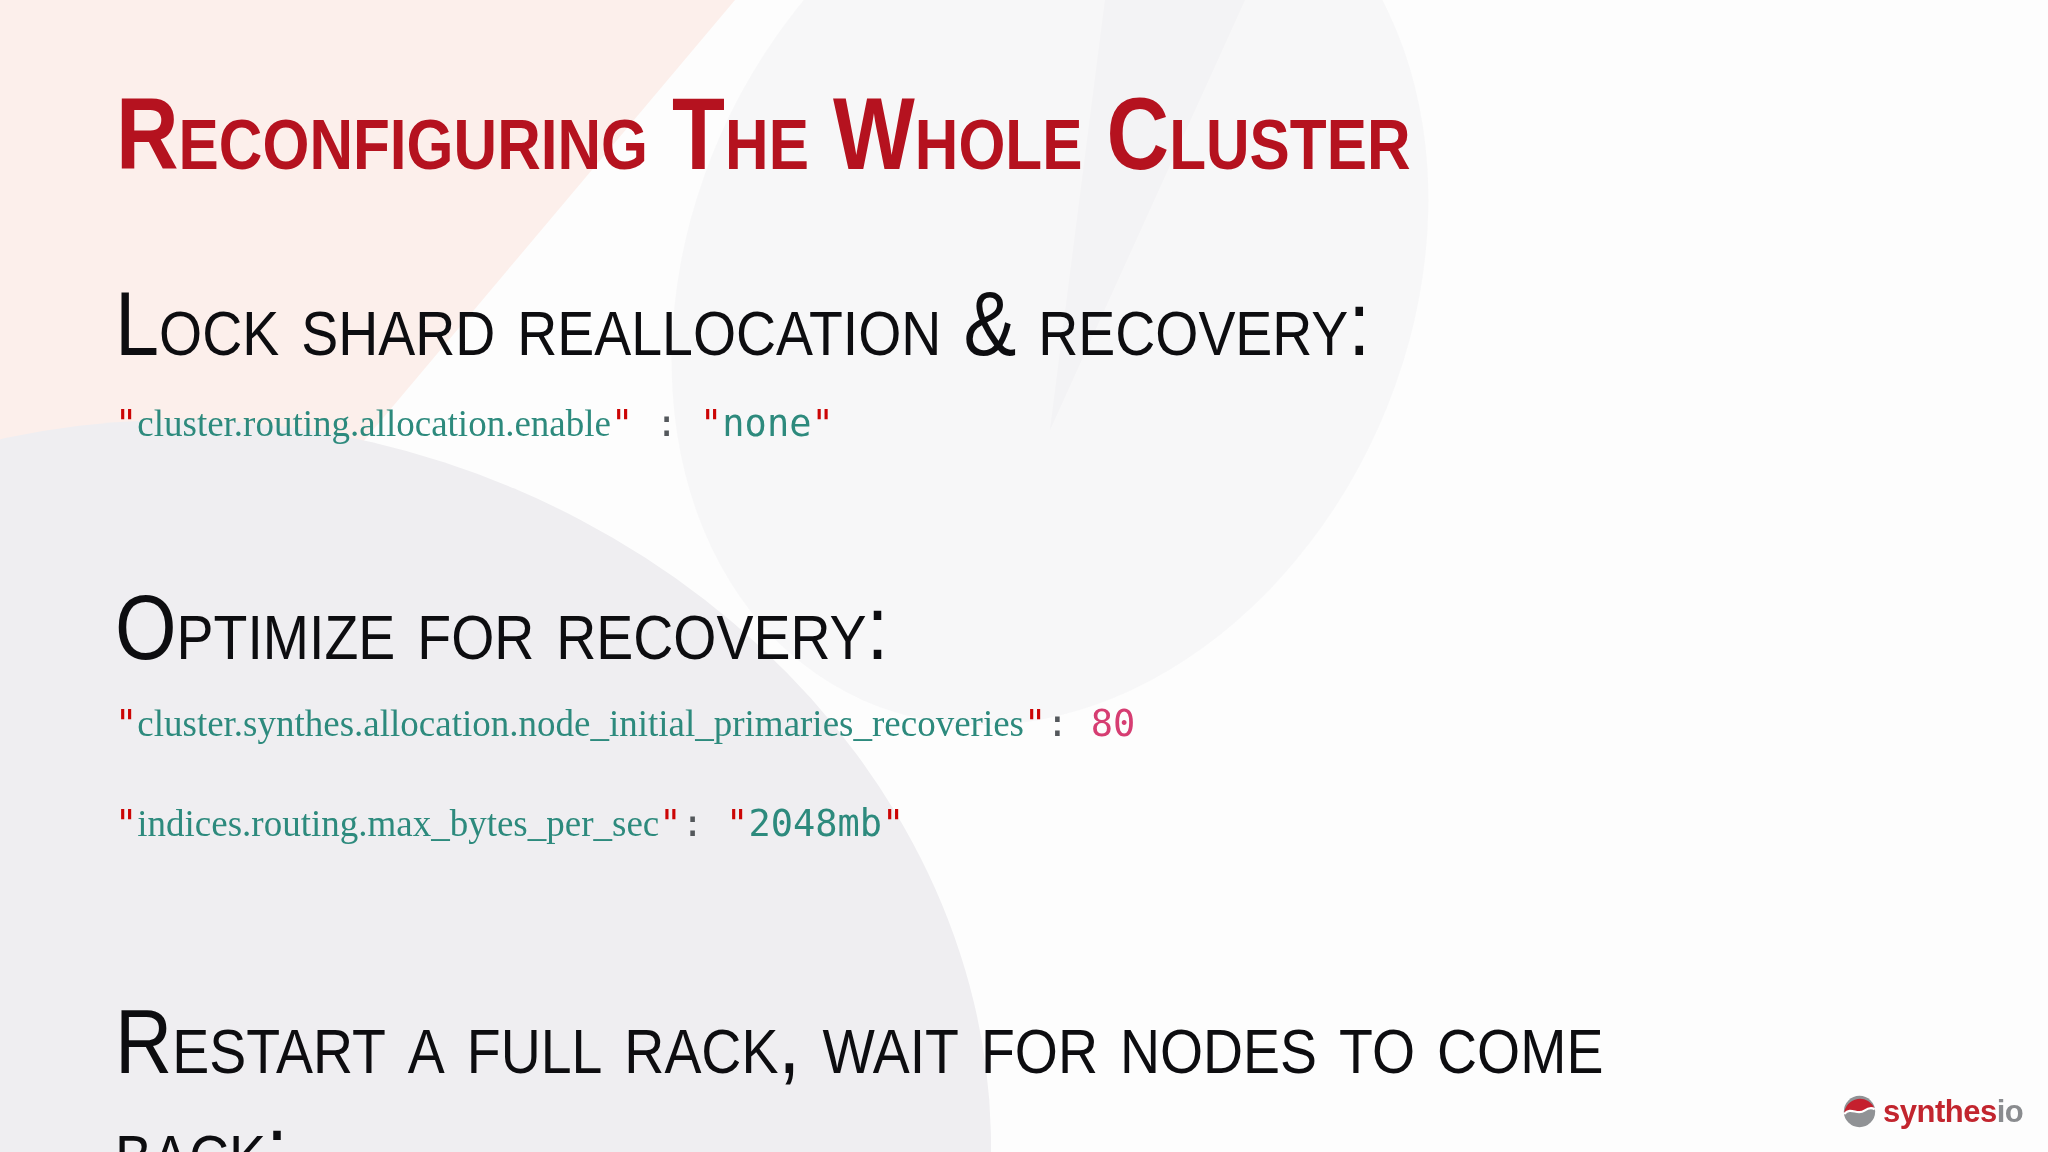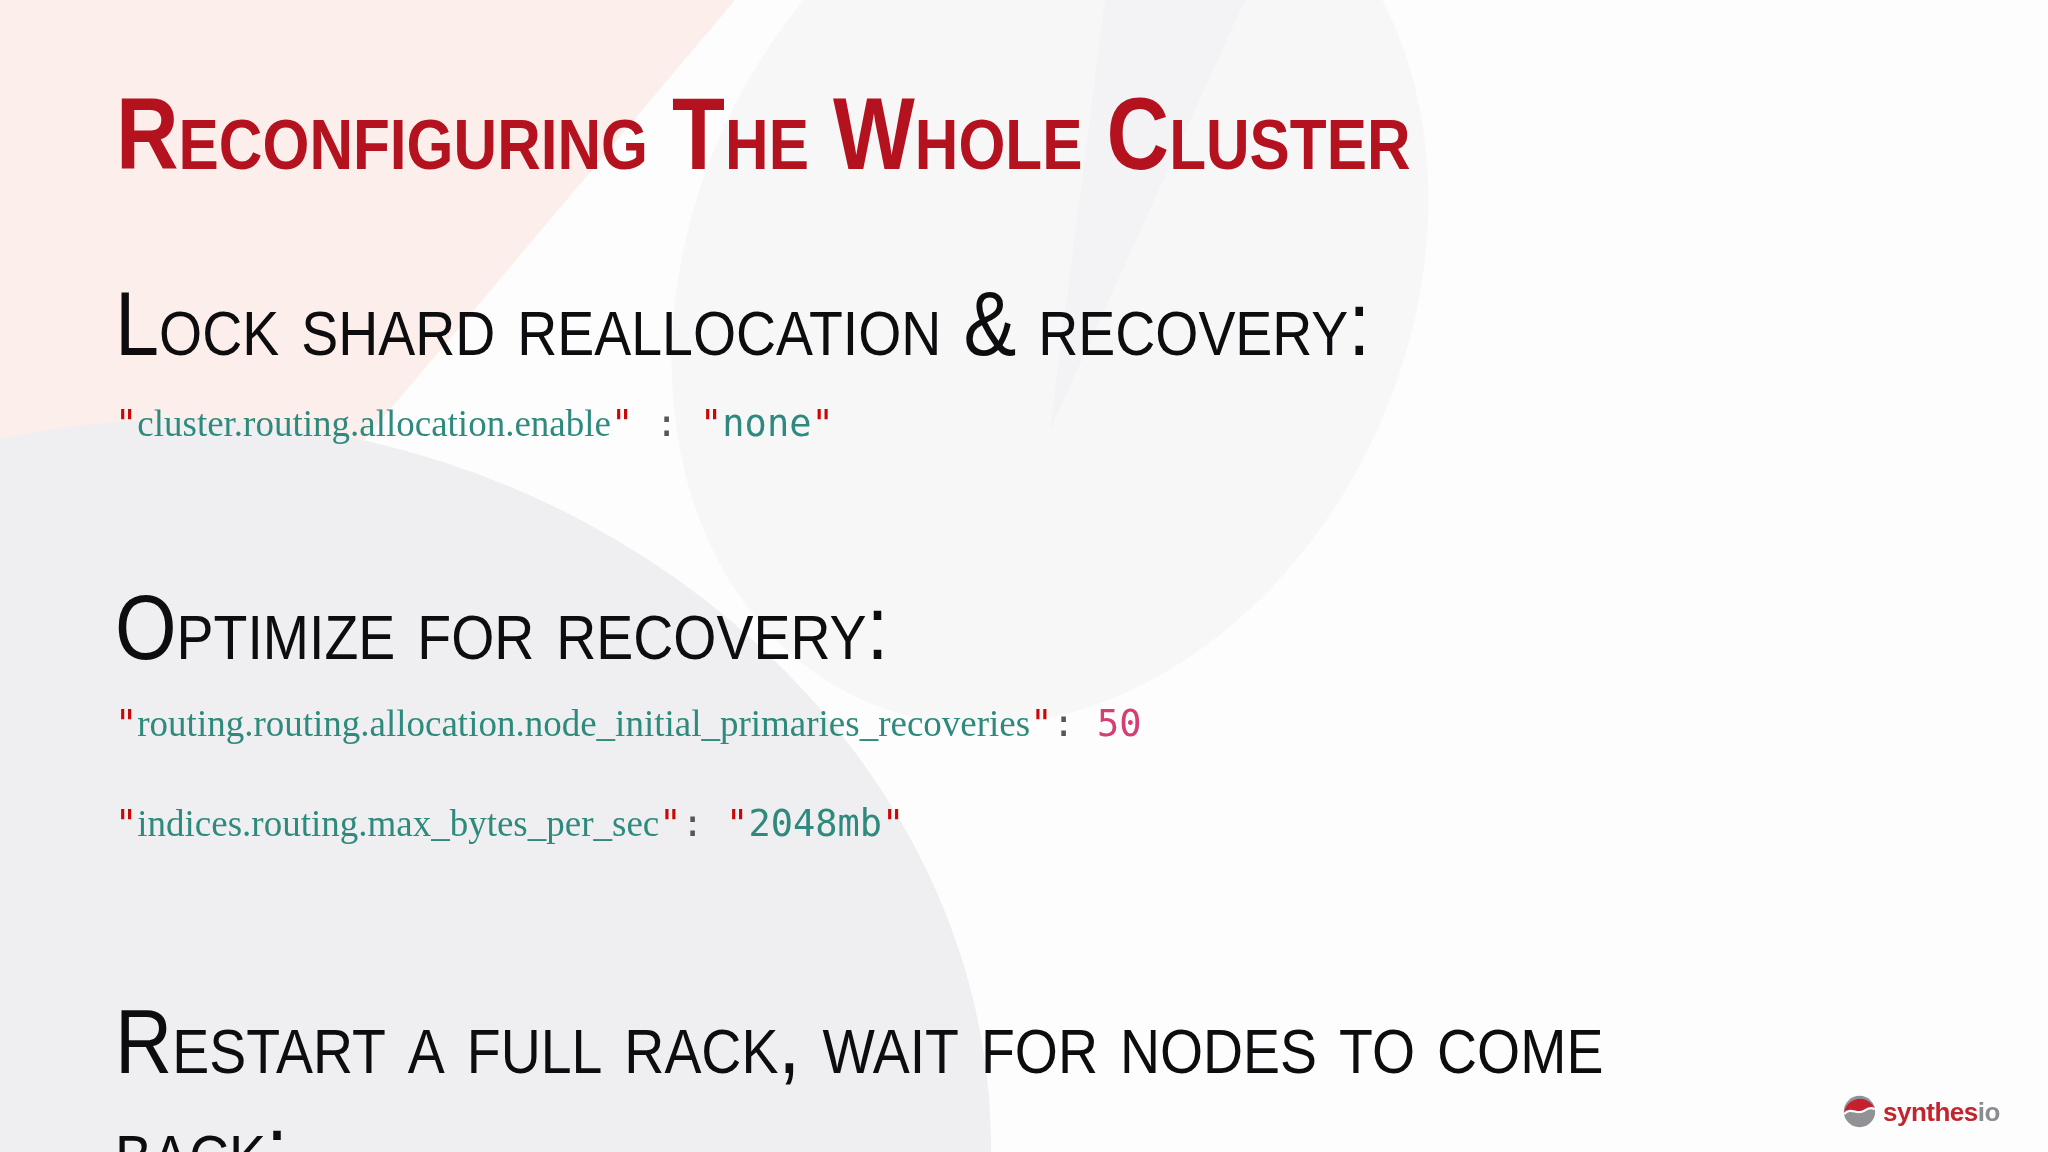--- a/index.html
+++ b/index.html
@@ -71,21 +71,21 @@
   .tok-sep{color:#54585c;}
   .tok-str{color:#2d8a7d;text-align:right;}
   .tok-num{color:#d63d72;}
   
   .logo{
     position:absolute;left:1843px;top:1095px;
     display:flex;align-items:center;gap:7px;
   }
   .logo-icon{display:block;}
   .logo-text{
-    font-size:26px;font-weight:bold;letter-spacing:-.5px;
+    font-size:31px;font-weight:bold;letter-spacing:-.5px;
     line-height:1;white-space:nowrap;text-align:right;
   }
   .logo-text .lt-red{color:#c2252e;}
   .logo-text .lt-gray{color:#8a8c8f;}
 </style>
 </head>
 <body>
 
 <div class="bg">
   <div class="bg-pink"></div>
@@ -95,21 +95,21 @@
 </div>
 
 <h1 class="slide-title">Reconfiguring The Whole Cluster</h1>
 
 <h2 class="heading heading-lock">Lock shard reallocation &amp; recovery:</h2>
 
 <div class="code code-1"><span class="tok-quote">"</span><span class="tok-key">cluster.routing.allocation.enable</span><span class="tok-quote">"</span><span class="tok-sep"> : </span><span class="tok-quote">"</span><span class="tok-str">none</span><span class="tok-quote">"</span></div>
 
 <h2 class="heading heading-optimize">Optimize for recovery:</h2>
 
-<div class="code code-2"><span class="tok-quote">"</span><span class="tok-key">routing.routing.allocation.node_initial_primaries_recoveries</span><span class="tok-quote">"</span><span class="tok-sep">: </span><span class="tok-num">50</span></div>
+<div class="code code-2"><span class="tok-quote">"</span><span class="tok-key">cluster.synthes.allocation.node_initial_primaries_recoveries</span><span class="tok-quote">"</span><span class="tok-sep">: </span><span class="tok-num">80</span></div>
 
 <div class="code code-3"><span class="tok-quote">"</span><span class="tok-key">indices.routing.max_bytes_per_sec</span><span class="tok-quote">"</span><span class="tok-sep">: </span><span class="tok-quote">"</span><span class="tok-str">2048mb</span><span class="tok-quote">"</span></div>
 
 <h2 class="heading heading-restart">
     <span class="hline">Restart a full rack, wait for nodes to come</span>
     <span class="hline">back:</span>
   </h2>
 
 <div class="logo">
   <svg class="logo-icon" width="33" height="33" viewBox="0 0 40 40" aria-hidden="true">

